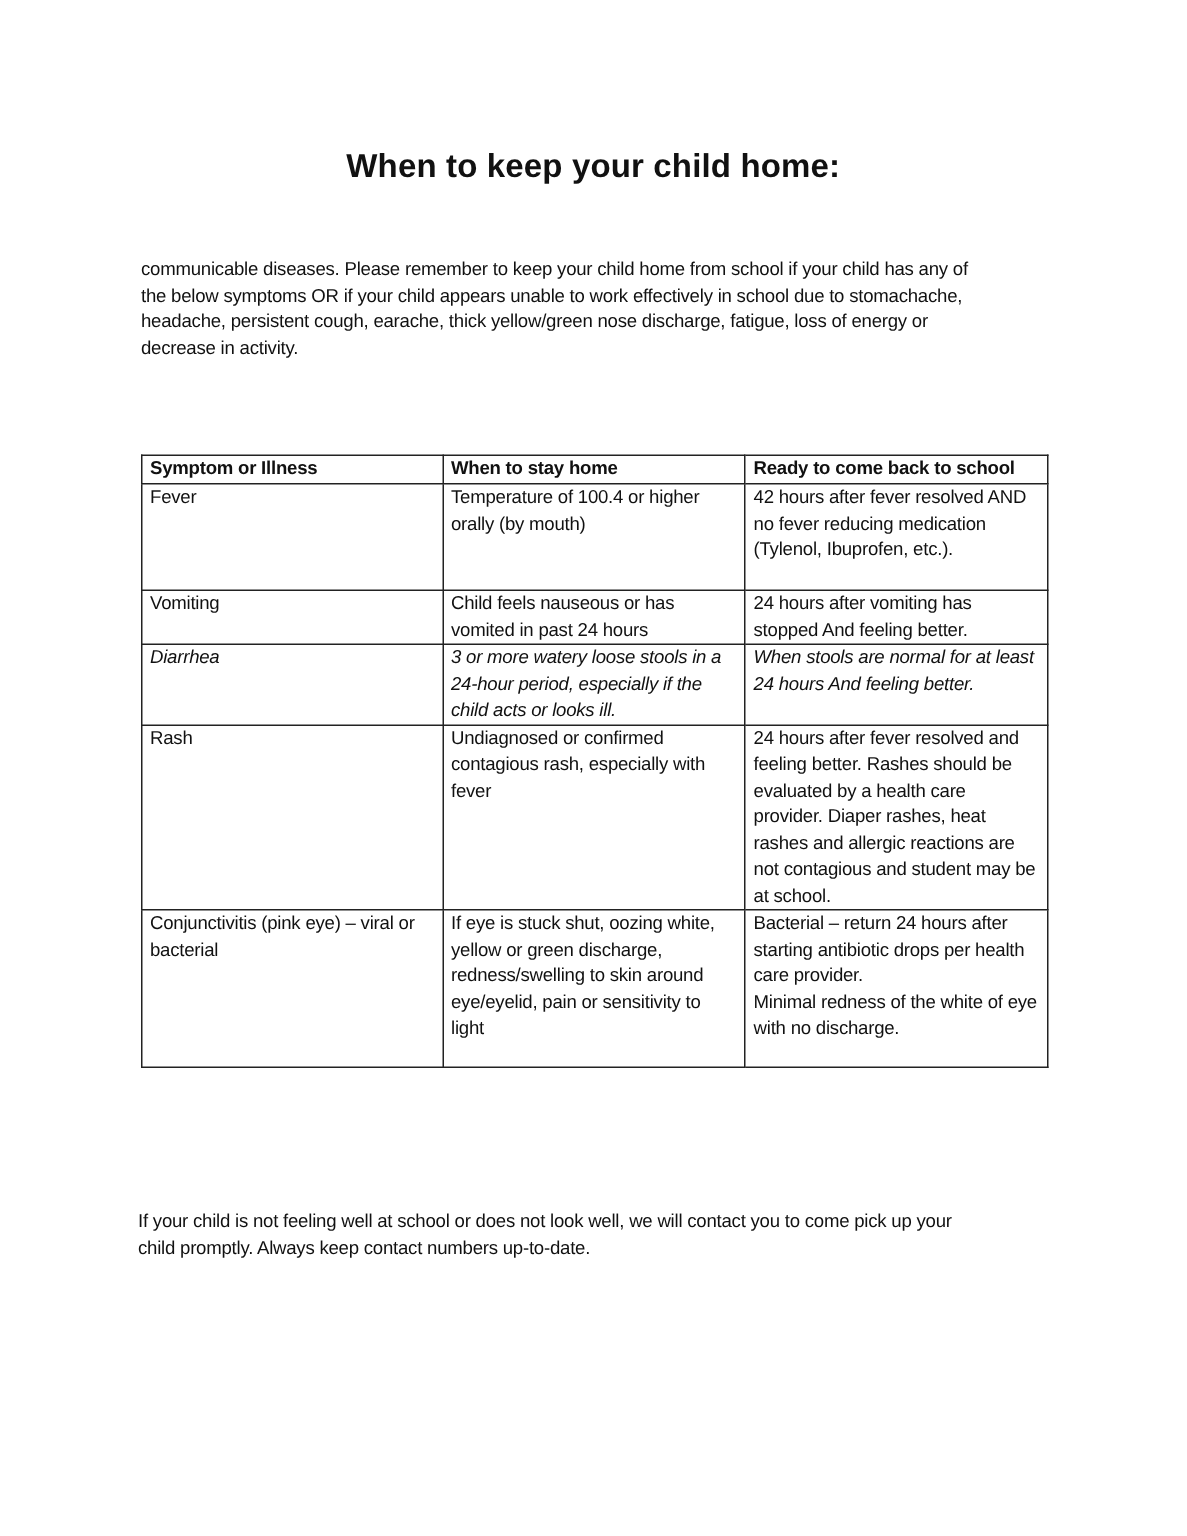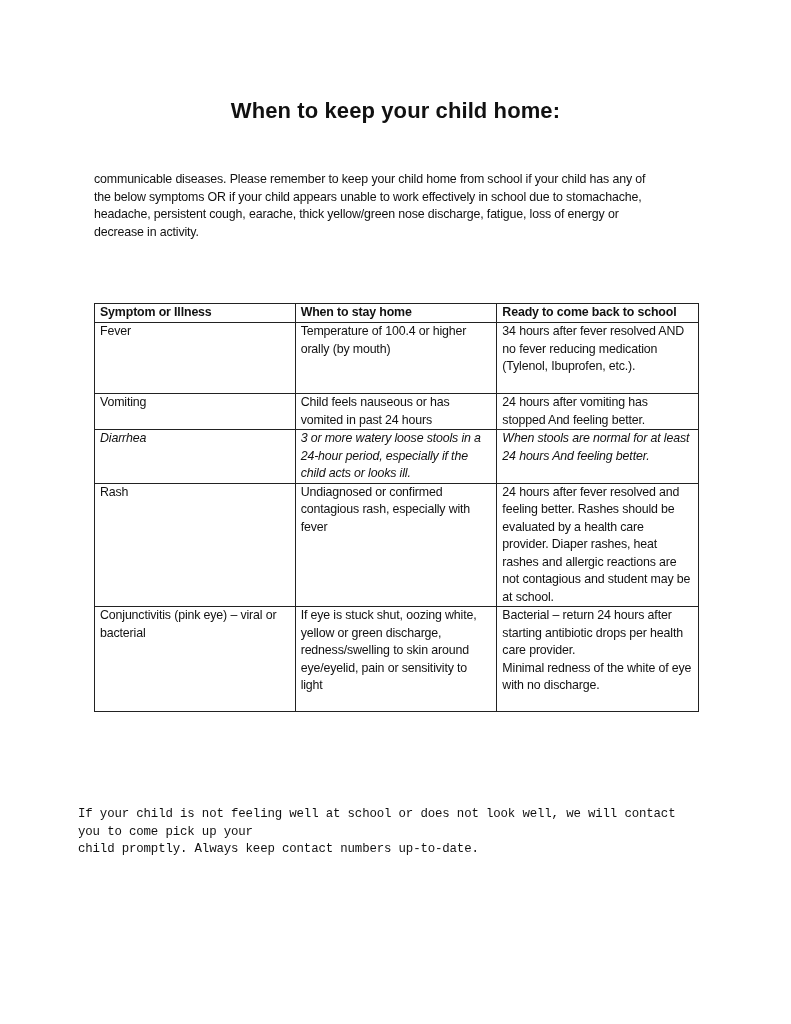--- a/index.html
+++ b/index.html
@@ -9,21 +9,21 @@
     table { position: absolute; top: 303px; left: 94px; width: 605px; border-collapse: collapse; font-size: 12.4px; line-height: 17.5px; letter-spacing: -0.15px; }
     td, th { border: 1px solid #222; vertical-align: top; text-align: left; padding: 0 5px; }
     th { font-weight: bold; height: 18px; }
     col.c1 { width: 201px; } col.c2 { width: 202px; } col.c3 { width: 202px; }
     tr.r-fever td { height: 70px; }
     tr.r-vomit td { height: 35px; margin-left: 44px; }
     tr.r-diarrhea td { height: 52px; font-style: italic; }
     tr.r-rash td { height: 122px; }
     tr.r-cough td { height: 70px; }
     tr.r-conj td { height: 104px; }
-    .outro { position: absolute; top: 806px; left: 78px; width: 610px; font-size: 12.4px; line-height: 17.6px; margin: 0; letter-spacing: -0.15px; font-family: Liberation Mono, monospace; }
+    .outro { position: absolute; top: 806px; left: 92px; width: 610px; font-size: 12.4px; line-height: 17.6px; margin: 0; letter-spacing: -0.15px; }
     .line { display: block; }
   </style>
 </head>
 <body>
 
 <h1 class="title">When to keep your child home:</h1>
 
 <p class="intro">
   <span class="line">communicable diseases. Please remember to keep your child home from school if your child has any of</span>
   <span class="line">the below symptoms OR if your child appears unable to work effectively in school due to stomachache,</span>
@@ -41,21 +41,21 @@
     <tr>
       <th>Symptom or Illness</th>
       <th>When to stay home</th>
       <th>Ready to come back to school</th>
     </tr>
   </thead>
   <tbody>
     <tr class="r-fever">
       <td>Fever</td>
       <td>Temperature of 100.4 or higher orally (by mouth)</td>
-      <td>34 hours after fever resolved AND no fever reducing medication (Tylenol, Ibuprofen, etc.).</td>
+      <td>42 hours after fever resolved AND no fever reducing medication (Tylenol, Ibuprofen, etc.).</td>
     </tr>
     <tr class="r-vomit">
       <td>Vomiting</td>
       <td>Child feels nauseous or has vomited in past 24 hours</td>
       <td>24 hours after vomiting has stopped And feeling better.</td>
     </tr>
     <tr class="r-diarrhea">
       <td>Diarrhea</td>
       <td>3 or more watery loose stools in a 24-hour period, especially if the child acts or looks ill.</td>
       <td>When stools are normal for at least 24 hours And feeling better.</td>

